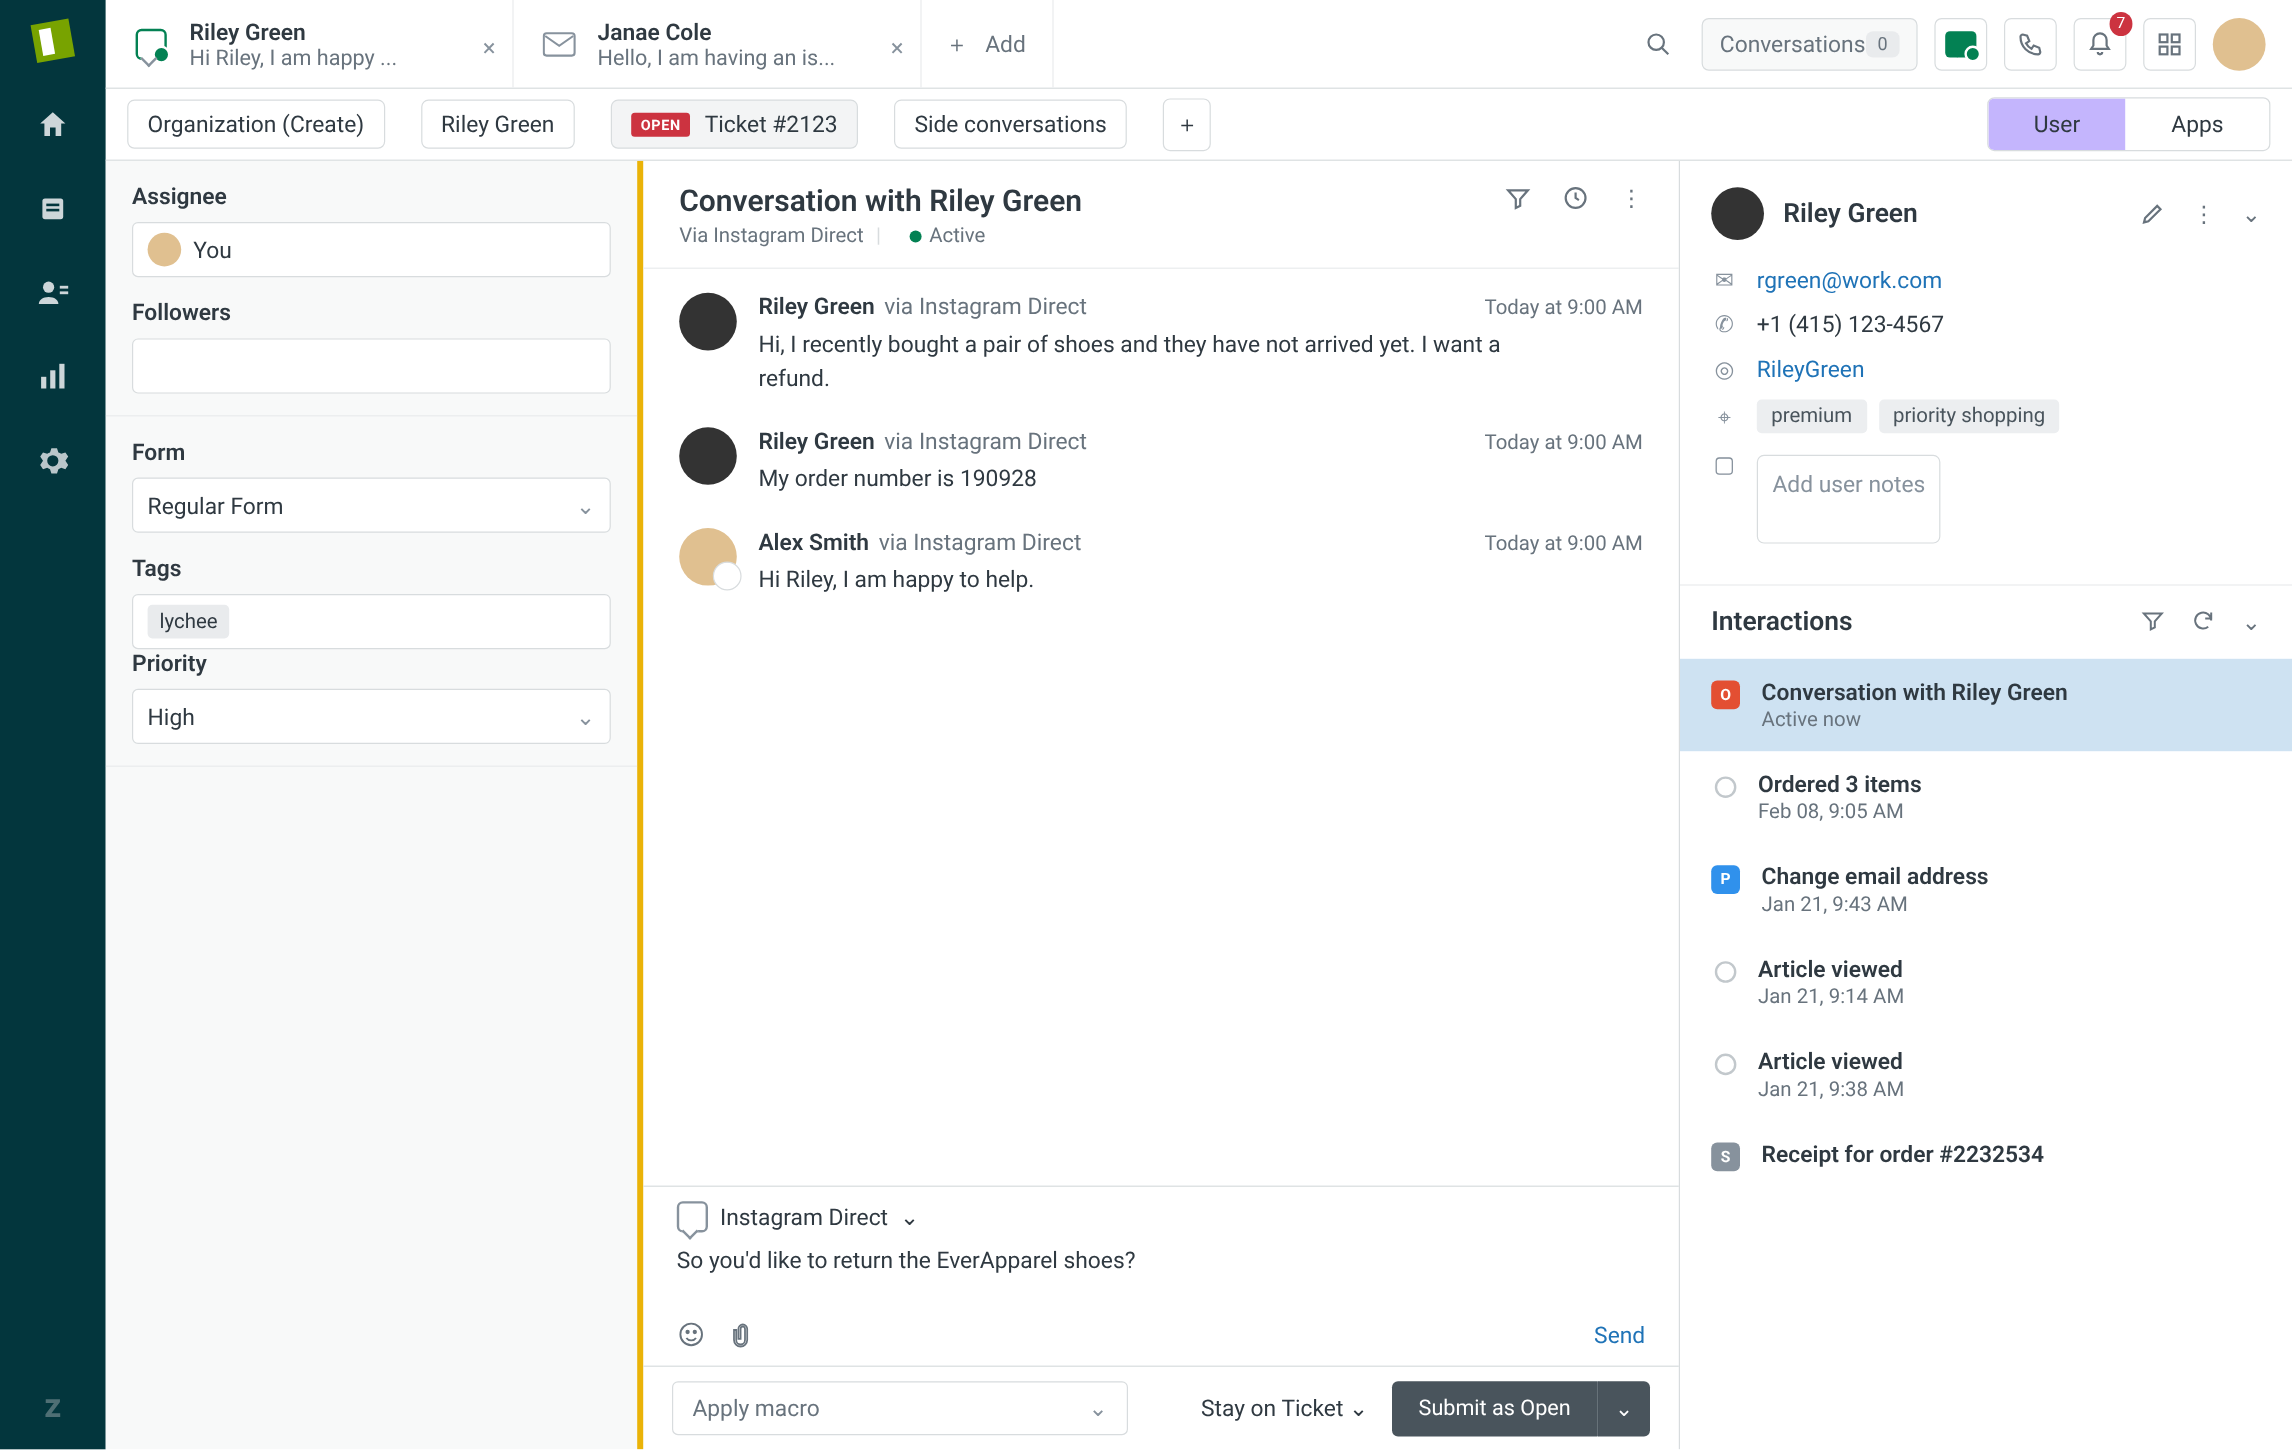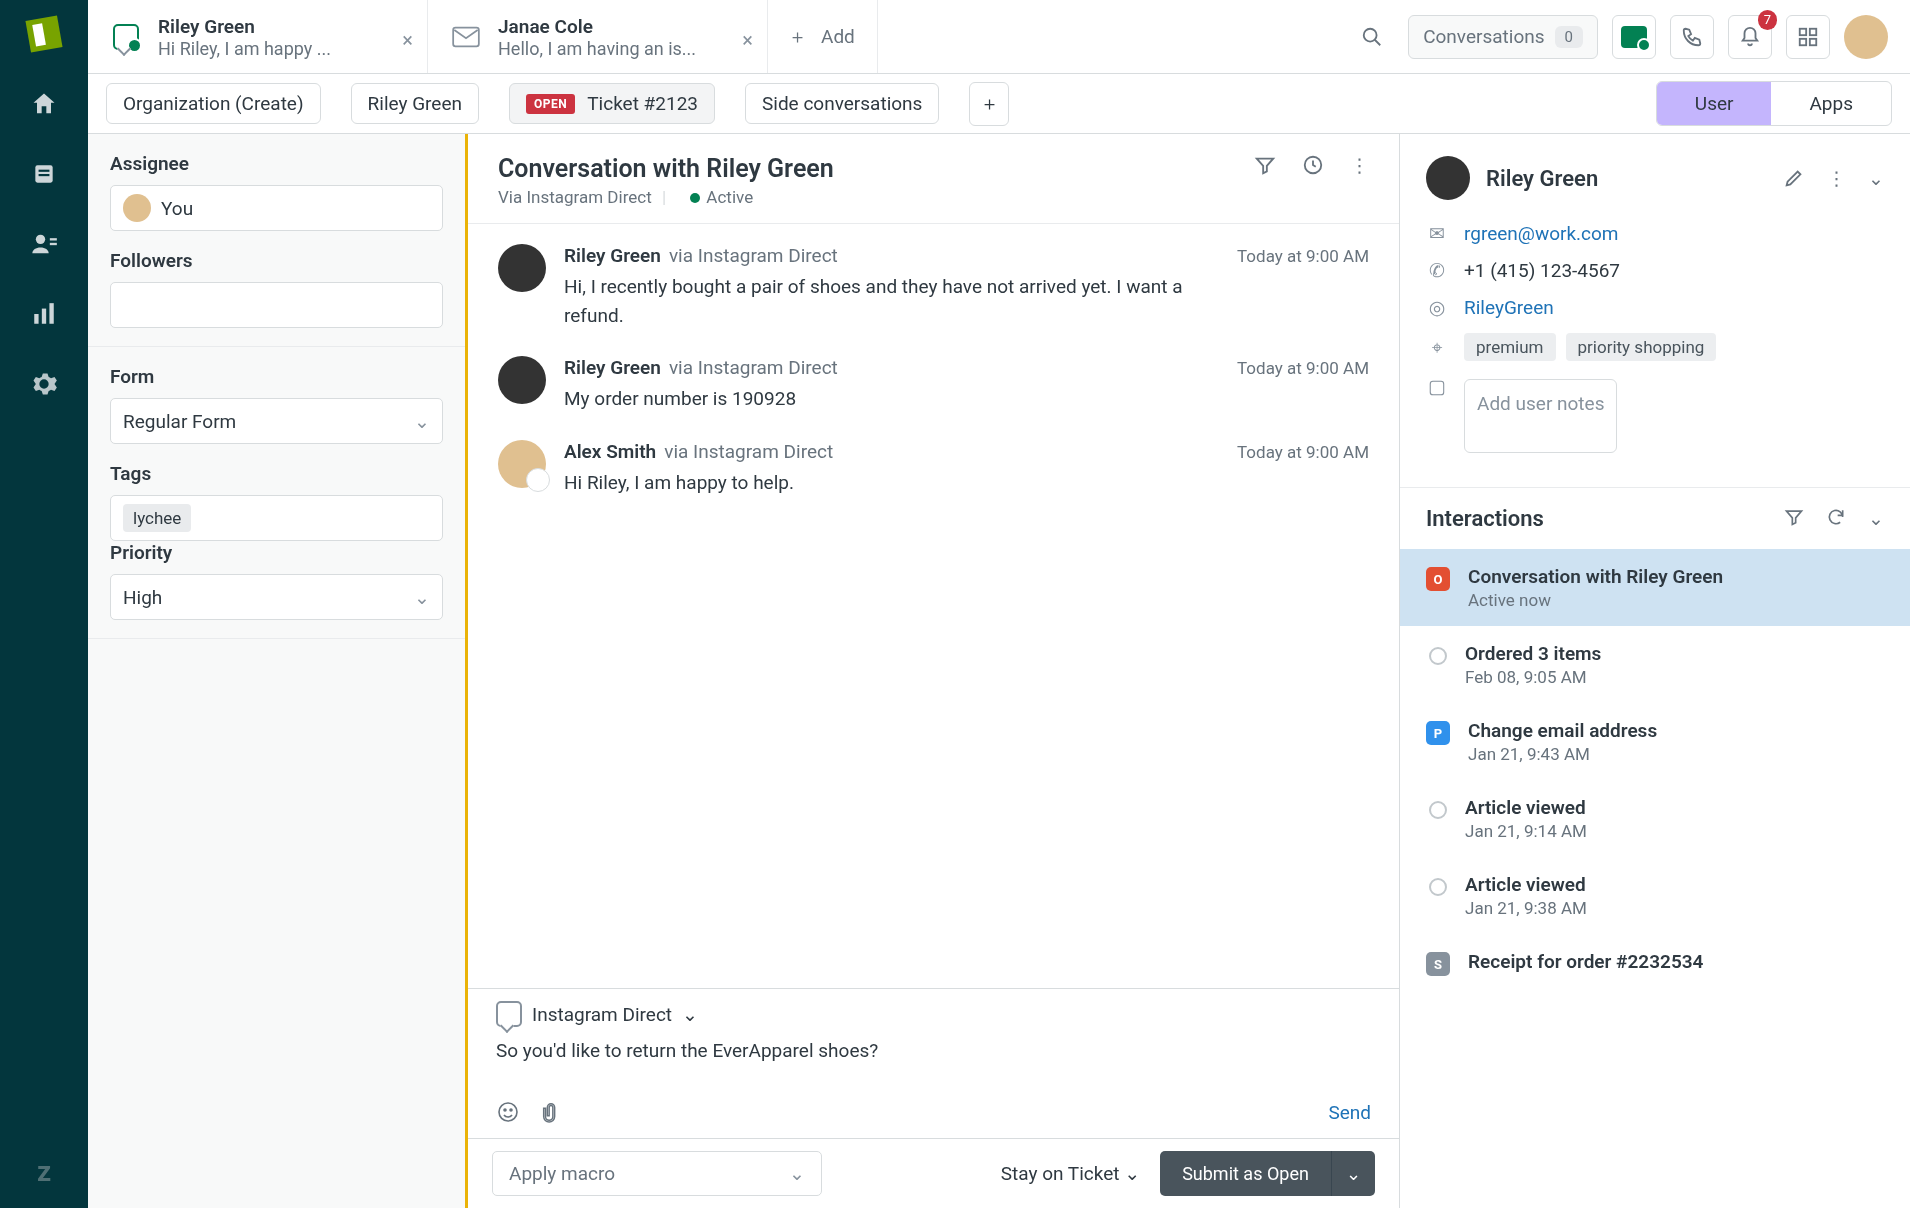--- a/index.html
+++ b/index.html
@@ -18,41 +18,41 @@
 
 
 .tabbar { height:74px; border-bottom:1px solid #d8dcde; display:flex; align-items:stretch; }
 .tab { display:flex; align-items:center; gap:14px; padding:0 20px; border-right:1px solid #e9ebed; position:relative; min-width:340px; cursor:pointer;}
 .tab .tclose{position:absolute;right:14px;top:28px;color:#87929d;cursor:pointer;font-size:20px;}
 .tab .tico{width:36px;height:36px;display:flex;align-items:center;justify-content:center;}
 .tab .tt{font-weight:600;}
 .tab .tp{color:#68737d;font-size:18px;white-space:nowrap;overflow:hidden;text-overflow:ellipsis;max-width:220px;}
 .tab.add{min-width:110px;color:#68737d;font-size:19px;}
 .topright{display:flex;align-items:center;gap:14px;padding:0 22px;margin-left:auto;}
-.trbtn{height:44px;border:1px solid #d8dcde;border-radius:6px;display:flex;align-items:center;padding:0 14px;gap:10px;color:#68737d;background:#f8f9f9;cursor:pointer;}
+.trbtn{height:44px;border:1px solid #d8dcde;border-radius:6px;display:flex;align-items:center;padding:0 14px;color:#68737d;background:#f8f9f9;cursor:pointer;}
 .trico{width:44px;height:44px;border:1px solid #d8dcde;border-radius:6px;display:flex;align-items:center;justify-content:center;cursor:pointer;position:relative;}
 .noborder{border:none;}
 .badge{position:absolute;top:-6px;right:-6px;background:#cc3340;color:#fff;font-size:13px;border-radius:10px;padding:0 6px;height:20px;line-height:20px;}
 .avatar{width:44px;height:44px;background:#e0c090;border-radius:50%;}
 .countpill{background:#e9ebed;border-radius:6px;padding:2px 10px;font-size:15px;color:#68737d;}
 
 
 .crumbs{height:60px;border-bottom:1px solid #d8dcde;display:flex;align-items:center;padding:0 18px;gap:30px;}
 .pill{border:1px solid #d8dcde;border-radius:6px;padding:8px 16px;background:#fff;color:#2f3941;cursor:pointer;}
 .pill.dbl{display:flex;align-items:center;gap:12px;}
 .openbadge{background:#cc3340;color:#fff;font-size:12px;font-weight:700;padding:3px 8px;border-radius:3px;letter-spacing:.5px;}
 .pill.active{background:#f3f4f5;}
 .iconpill{width:40px;padding:8px 0;text-align:center;}
 .rtabs{margin-left:auto;display:flex;border:1px solid #d8dcde;border-radius:6px;overflow:hidden;}
 .rtab{padding:10px 38px;cursor:pointer;color:#2f3941;}
 .rtab.active{background:#c4b5fd;}
 
 
 .panels{flex:1;display:flex;overflow:hidden;}
-.sidebar{width:380px;border-right:3px solid #eab308;background:#f8f9f9;overflow-y:auto;}
+.sidebar{width:448px;border-right:5px solid #eab308;background:#f8f9f9;overflow-y:auto;}
 .sb-sec{padding:18px 22px;border-bottom:1px solid #e9ebed;}
 .sb-label{font-weight:600;margin-bottom:10px;}
 .field{background:#fff;border:1px solid #d8dcde;border-radius:5px;min-height:46px;display:flex;align-items:center;padding:6px 12px;position:relative;}
 .field .avs{width:28px;height:28px;border-radius:50%;background:#e0c090;margin-right:10px;}
 .chev{position:absolute;right:12px;color:#87929d;}
 .tagchip{background:#e9ebed;border-radius:4px;padding:4px 10px;font-size:17px;}
 
 
 .center{flex:1;display:flex;flex-direction:column;border-right:1px solid #d8dcde;}
 .chead{padding:20px 30px 16px;display:flex;align-items:flex-start;border-bottom:1px solid #e9ebed;}
@@ -74,21 +74,21 @@
 .mbody{margin-top:6px;line-height:1.5;max-width:680px;}
 .mrow{display:flex;align-items:baseline;flex:1;}
 
 .composer{border-top:1px solid #d8dcde;}
 .compchan{padding:12px 28px;display:flex;align-items:center;gap:10px;color:#2f3941;cursor:pointer;}
 .comptext{padding:0 28px 28px;font-size:19px;}
 .comptool{display:flex;align-items:center;padding:10px 28px 14px;gap:20px;color:#68737d;}
 .comptool .send{margin-left:auto;color:#1f73b7;cursor:pointer;}
 
 .footbar{height:70px;border-top:1px solid #d8dcde;display:flex;align-items:center;padding:0 24px;gap:20px;}
-.macro{border:1px solid #d8dcde;border-radius:5px;padding:10px 16px;width:330px;display:flex;align-items:center;color:#68737d;cursor:pointer;}
+.macro{border:1px solid #d8dcde;border-radius:5px;padding:10px 16px;width:380px;display:flex;align-items:center;color:#68737d;cursor:pointer;}
 .macro .chev{position:static;margin-left:auto;}
 .stay{margin-left:auto;color:#2f3941;cursor:pointer;}
 .submit{display:flex;}
 .submit button{background:#49545c;color:#fff;border:none;padding:12px 22px;font-size:18px;cursor:pointer;}
 .submit .sb{border-radius:5px 0 0 5px;}
 .submit .sd{border-radius:0 5px 5px 0;border-left:1px solid #394650;padding:12px 14px;}
 
 
 .userpanel{width:510px;overflow-y:auto;}
 .up-head{padding:22px 26px;display:flex;align-items:center;gap:16px;}

